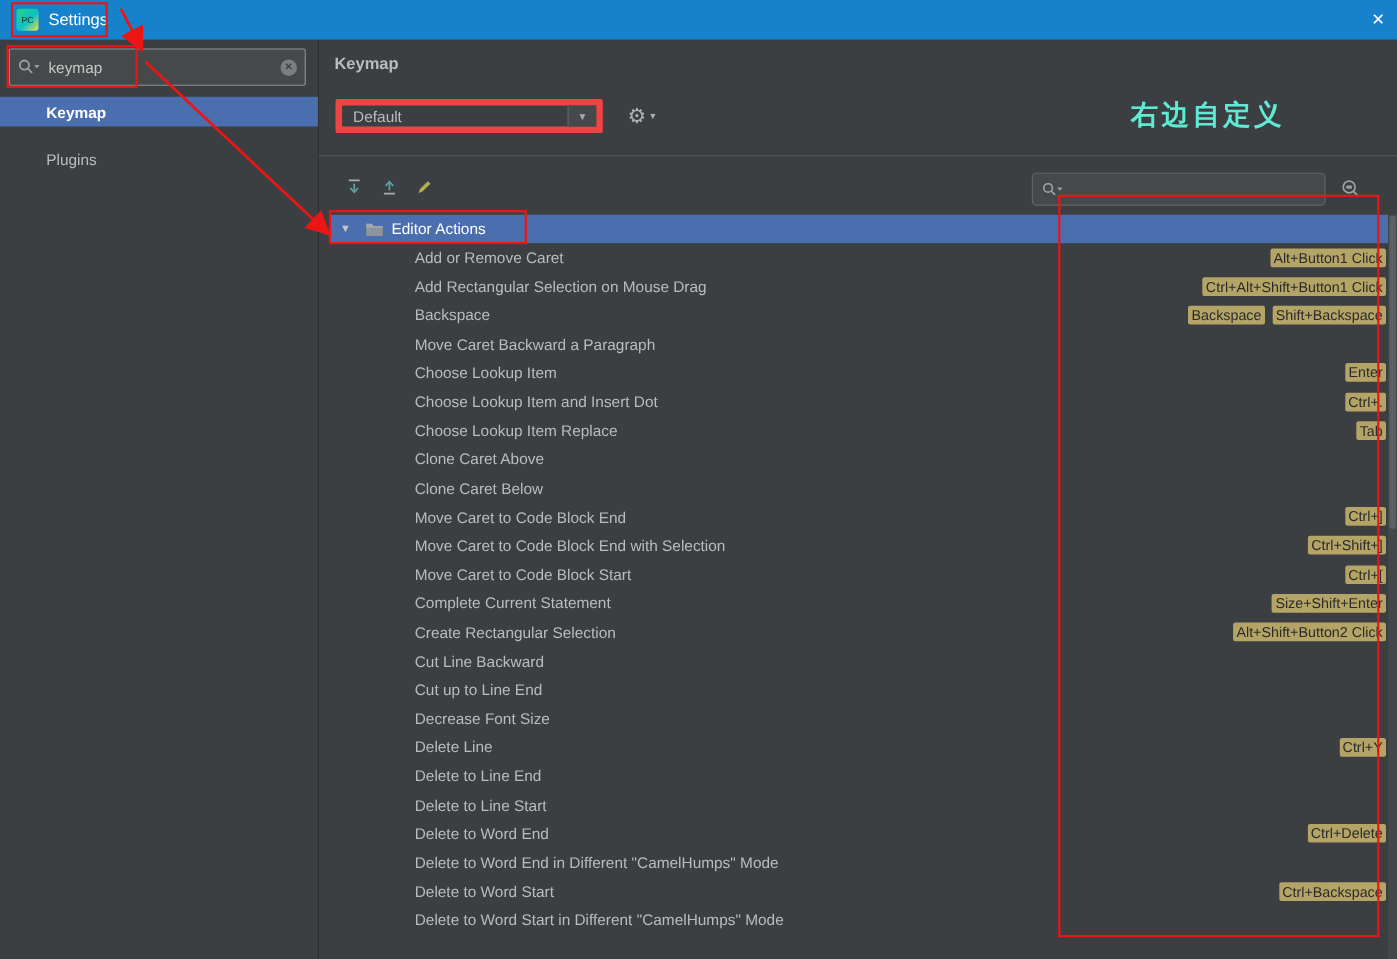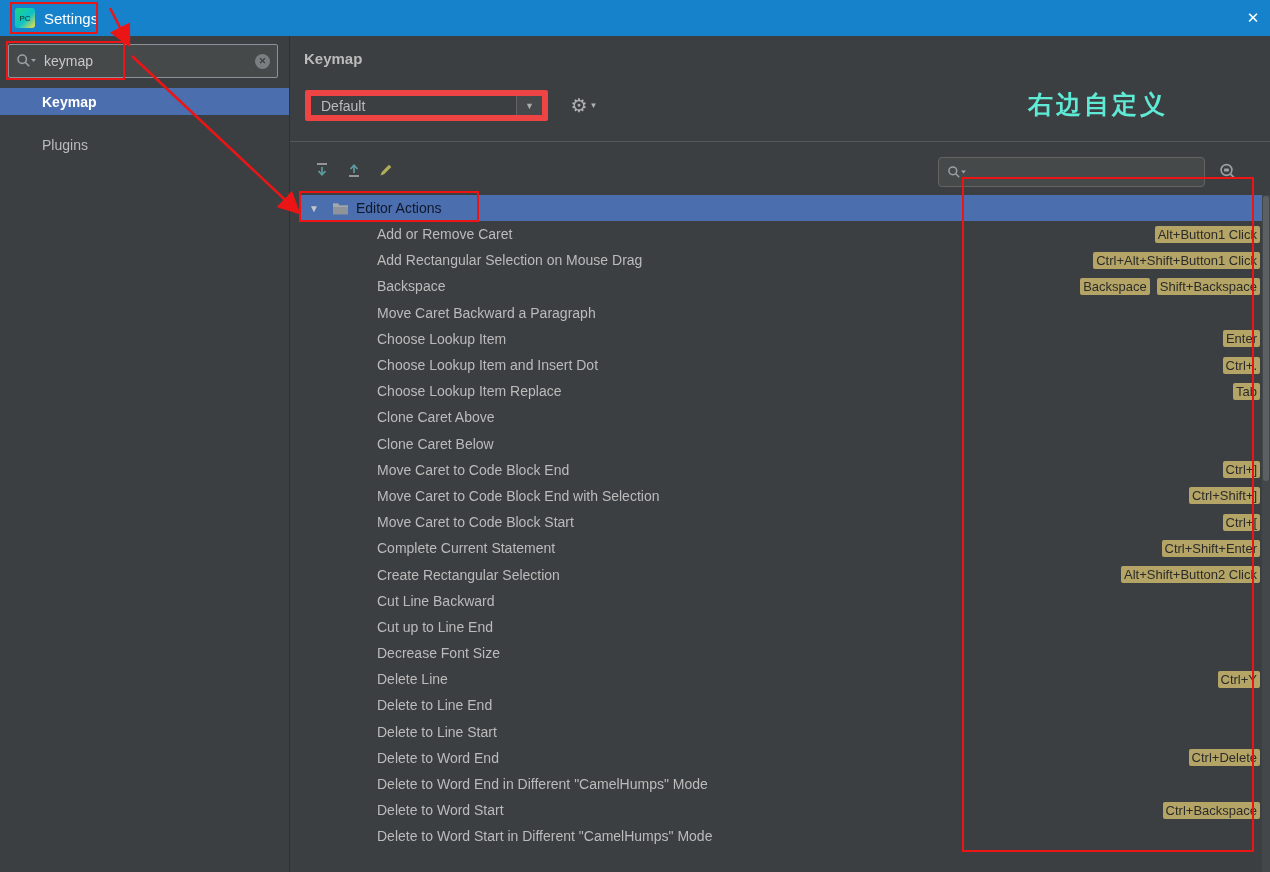--- a/index.html
+++ b/index.html
@@ -65,21 +65,21 @@
     font-family:"Liberation Sans", sans-serif; }
   .shortcut-find { position:absolute; top:123px; left:926px; width:26px;
     height:26px; display:flex; align-items:center; justify-content:center; }
   
   .tree { position:absolute; top:159px; left:10px; right:8px; bottom:0;
     overflow:hidden; }
   .group-row { height:26px; display:flex; align-items:center;
     background:#4b6eaf; }
   .expander { margin-left:9px; color:#c6c6c6; font-size:10px; flex:none; }
   .folder { margin-left:13px; flex:none; display:flex; }
-  .group-label { margin-left:7px; color:#0f172a; font-size:14px;
+  .group-label { margin-left:7px; color:#ffffff; font-size:14px;
     white-space:nowrap; }
   .row { height:26.2px; display:flex; align-items:center; }
   .row-label { margin-left:77px; color:#bbbbbb; font-size:14px;
     white-space:nowrap; }
   .shortcuts { margin-left:auto; display:flex; gap:7px; padding-left:10px;
     padding-right:2px; flex:none; }
   .badge { background:#b4a465; color:#2b2b2b; font-size:13px;
     padding:1px 3px; border-radius:2px; white-space:nowrap; }
   
   .scrollbar { position:absolute; top:159px; right:0; width:8px; bottom:0;
@@ -267,21 +267,21 @@
     <span class="row-label">Move Caret to Code Block Start</span>
     <span class="shortcuts">
             <span class="badge">Ctrl+[</span>
           </span>
   </div>
 
 
   <div class="row">
     <span class="row-label">Complete Current Statement</span>
     <span class="shortcuts">
-            <span class="badge">Ctrl+Shift+Enter</span>
+            <span class="badge">Size+Shift+Enter</span>
           </span>
   </div>
 
   <div class="row">
     <span class="row-label">Create Rectangular Selection</span>
     <span class="shortcuts">
             <span class="badge">Alt+Shift+Button2 Click</span>
           </span>
   </div>
 

